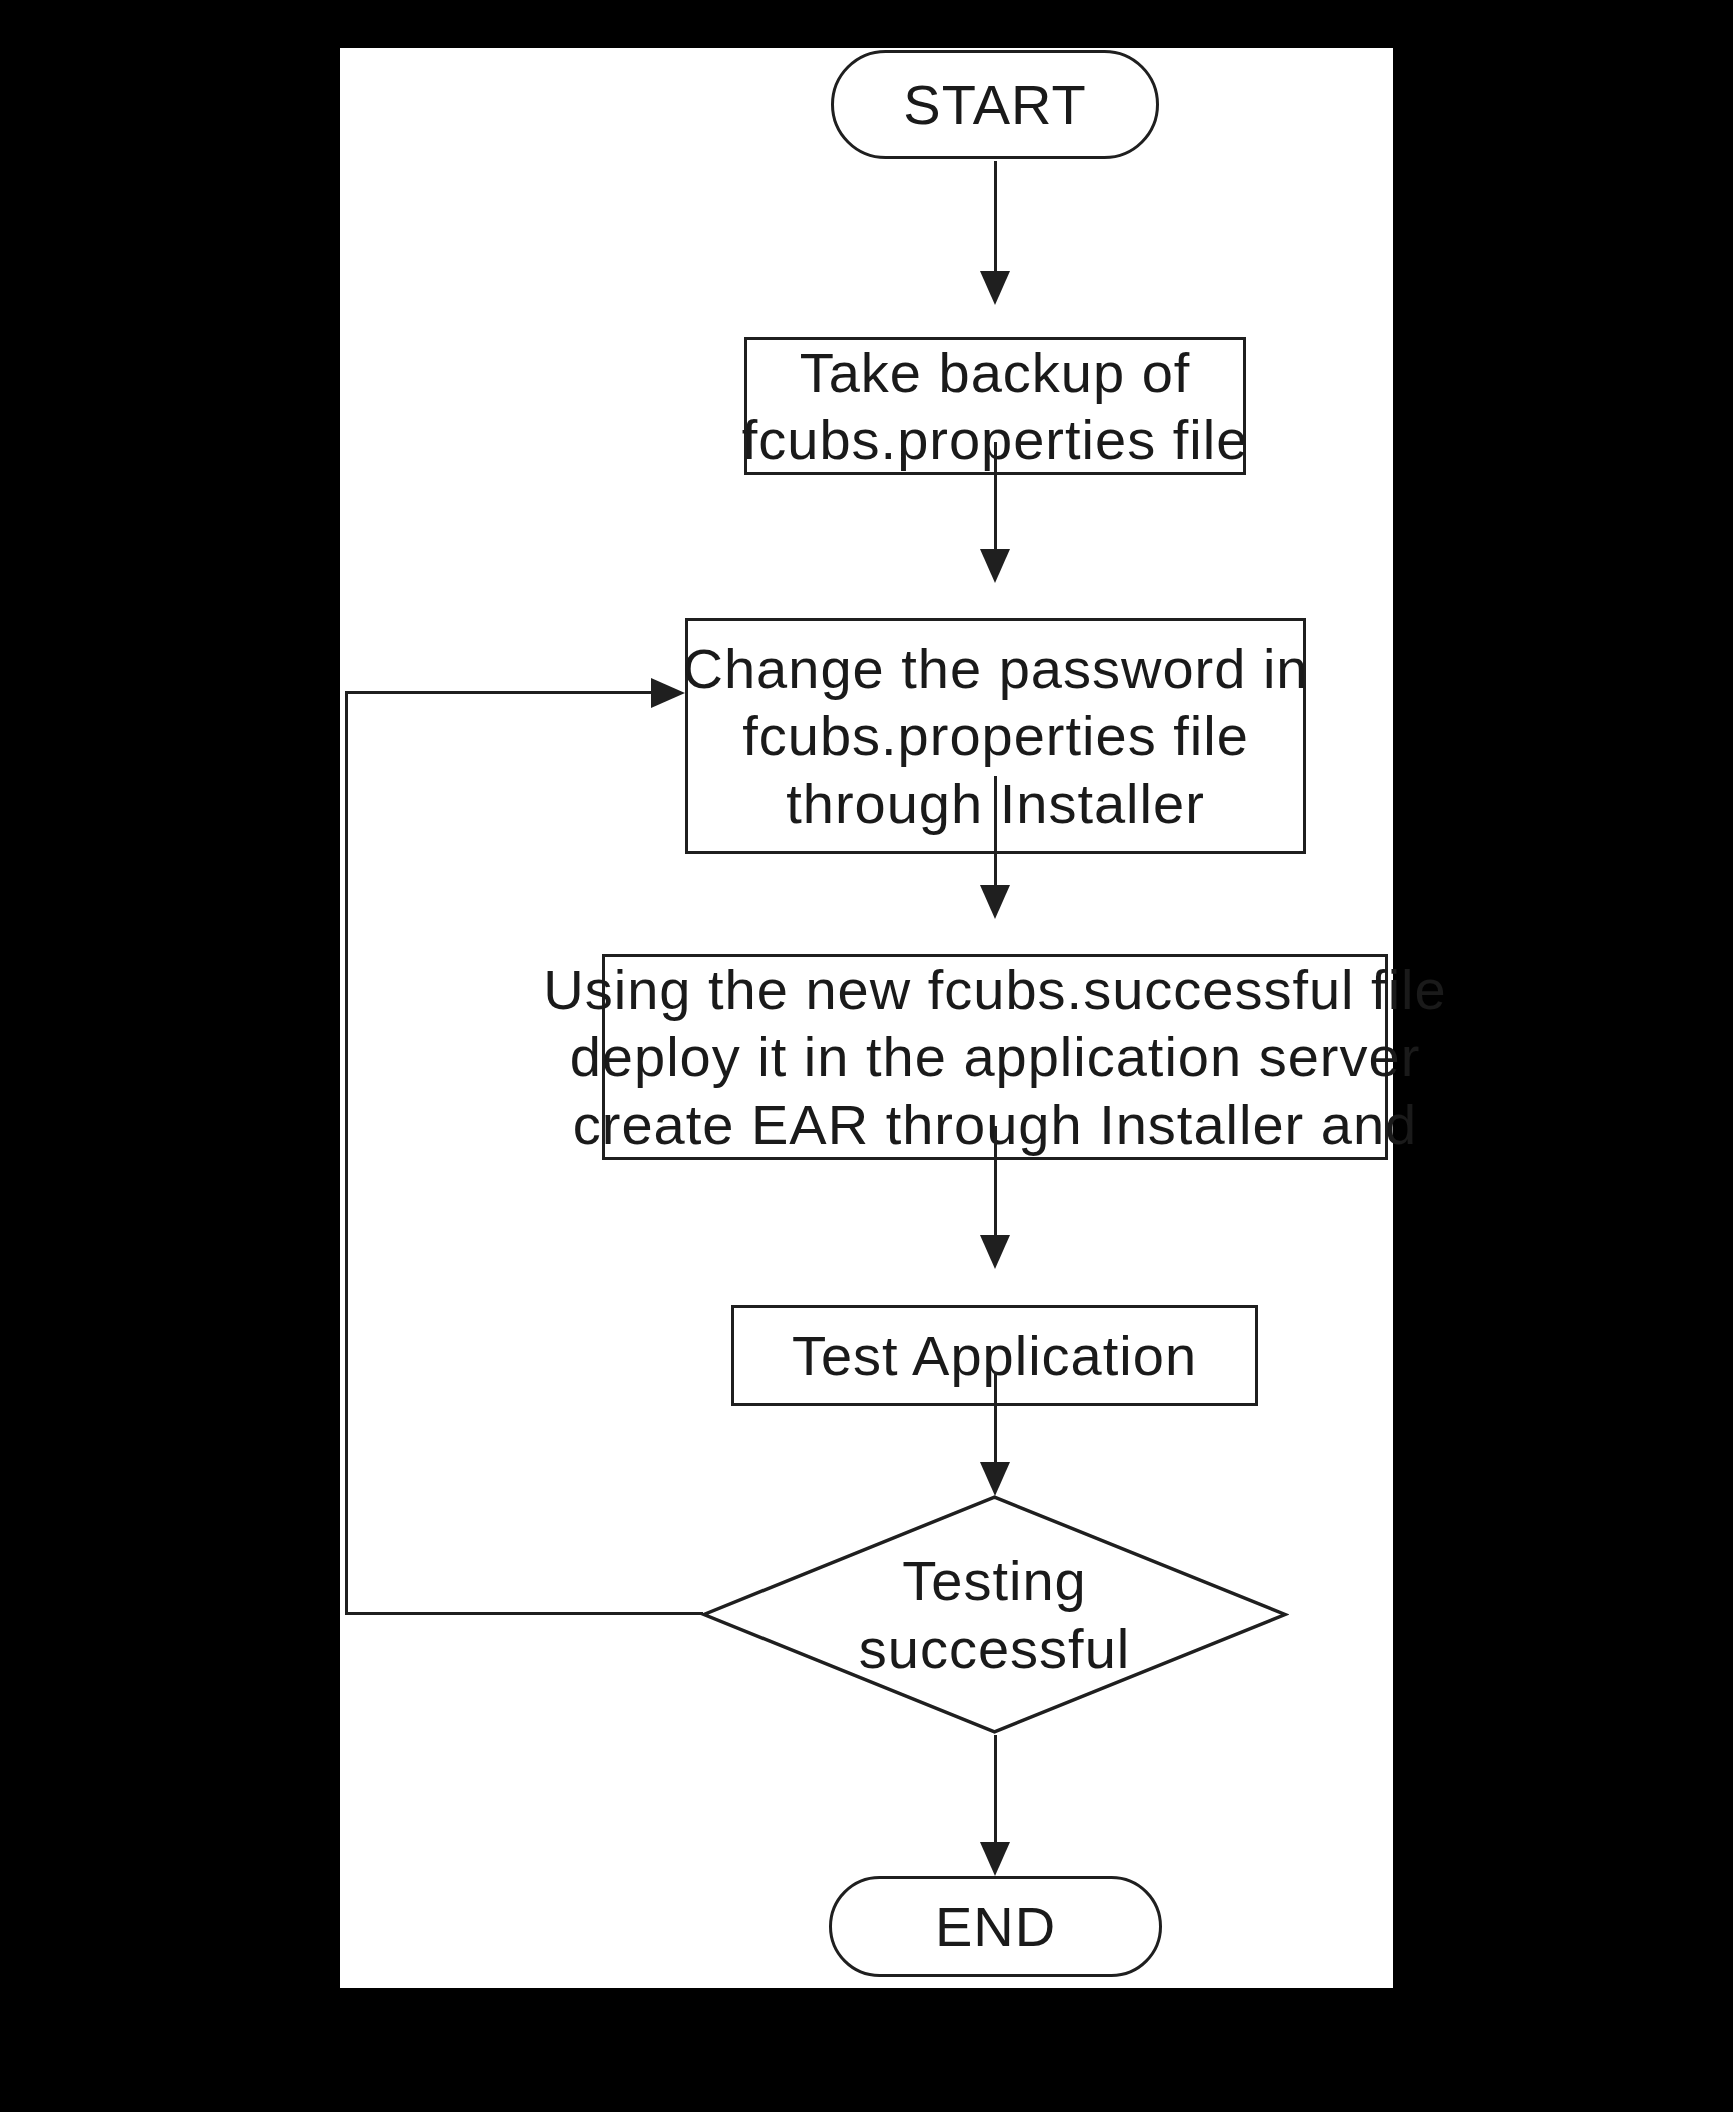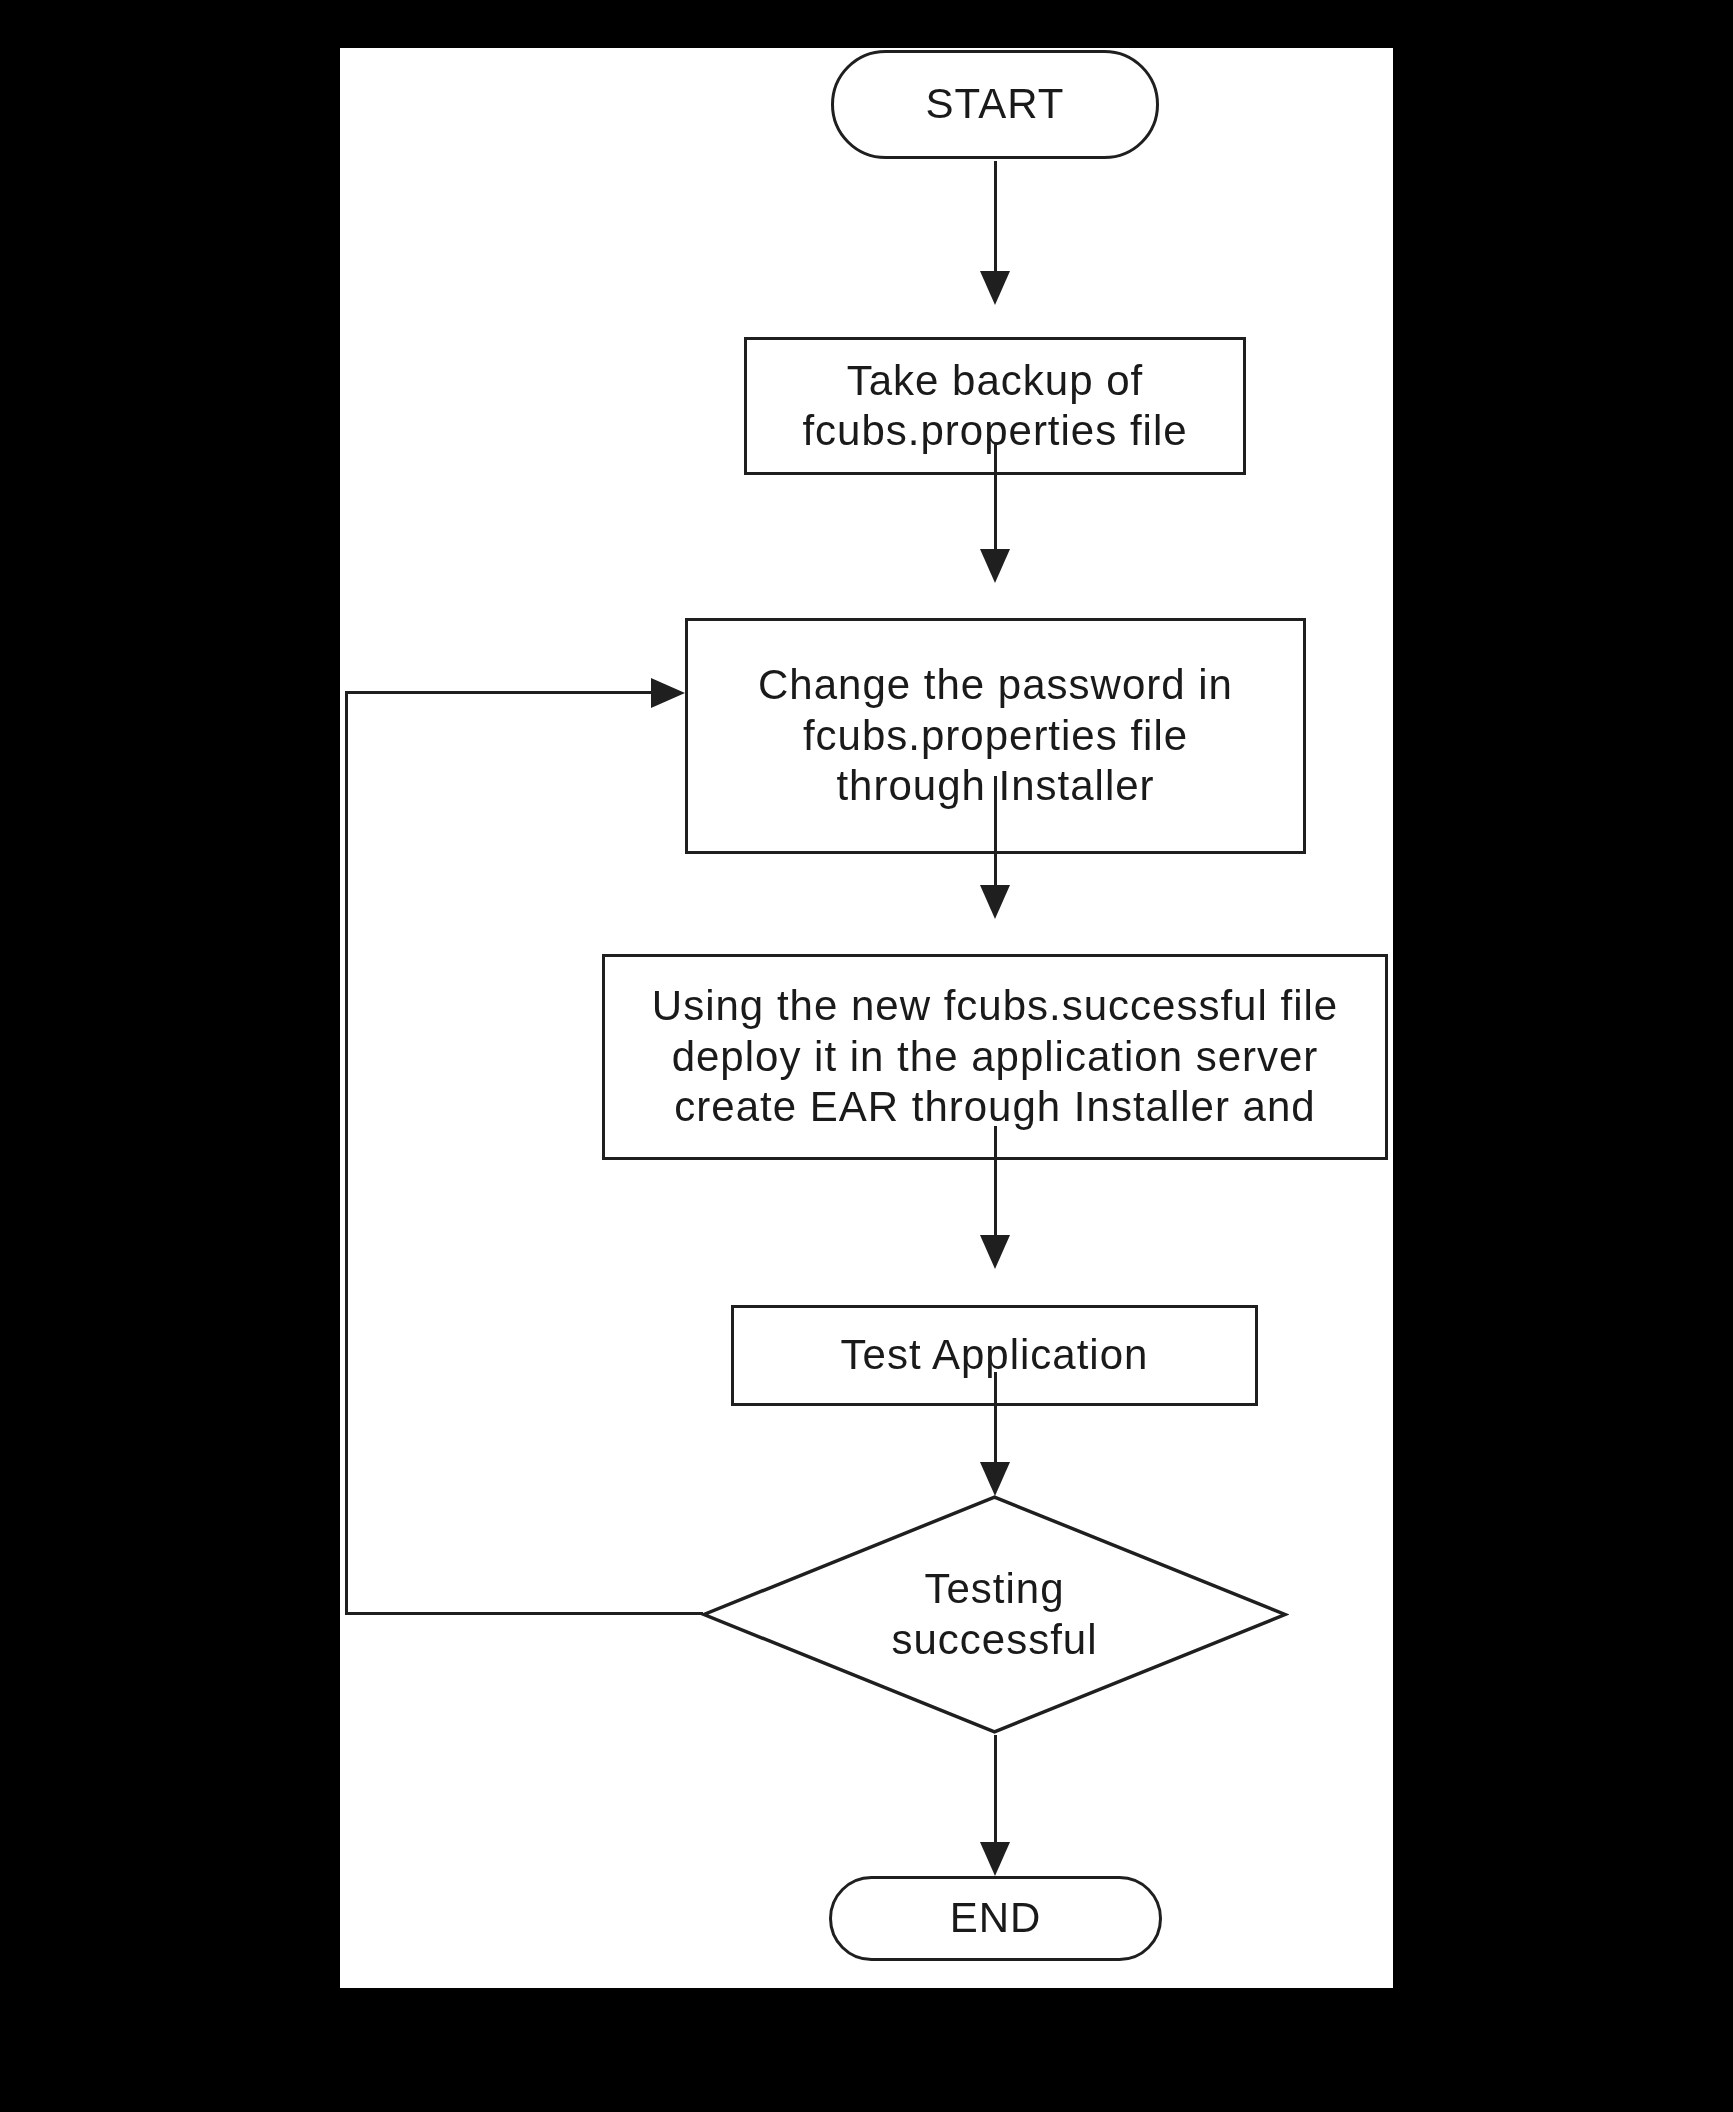--- a/index.html
+++ b/index.html
@@ -23,21 +23,21 @@
     height: 1940px;
     background: #ffffff;
   }
   .node {
     position: absolute;
     display: flex;
     flex-direction: column;
     align-items: center;
     justify-content: center;
     text-align: center;
-    font-size: 42px;
+    font-size: 56px;
     letter-spacing: 1px;
     line-height: 1.2;
     color: #1a1a1a;
     box-sizing: border-box;
     background: #ffffff;
   }
   .node .line-text { white-space: nowrap; }
   .process { border: 3px solid #1f1f1f; margin-top: 36px; }
   .terminator { border: 3px solid #1f1f1f; border-radius: 60px; }
   .decision-wrap { border: none; background: transparent; }
@@ -84,21 +84,21 @@
   #node-ear     { left: 602px; top: 918px; width: 786px; height: 206px; }
   #edge4-line   { left: 994px; top: 1126px; height: 109px; }
   #edge4-head   { left: 980px; top: 1235px; }
   #node-test    { left: 731px; top: 1269px; width: 527px; height: 101px; }
   #edge5-line   { left: 994px; top: 1372px; height: 92px; }
   #edge5-head   { left: 980px; top: 1462px; }
   #node-decision{ left: 700px; top: 1493px; width: 589px; height: 243px; }
   #label-yes    { left: 856px; top: 1747px; width: 119px; text-align: right; margin-top: 28px; }
   #edge6-line   { left: 994px; top: 1735px; height: 107px; }
   #edge6-head   { left: 980px; top: 1842px; }
-  #node-end     { left: 829px; top: 1876px; width: 333px; height: 85px; border-radius: 56px; }
+  #node-end     { left: 829px; top: 1876px; width: 333px; height: 101px; border-radius: 56px; }
   #no-hline-bottom { left: 345px; top: 1612px; width: 358px; }
   #no-vline        { left: 345px; top: 691px;  height: 924px; }
   #no-hline-top    { left: 345px; top: 691px;  width: 306px; }
   #no-head         { left: 651px; top: 678px; }
   #label-no        { left: 597px; top: 1514px; width: 119px; text-align: center; }
 </style>
 </head>
 <body>
 
 <div class="page">

